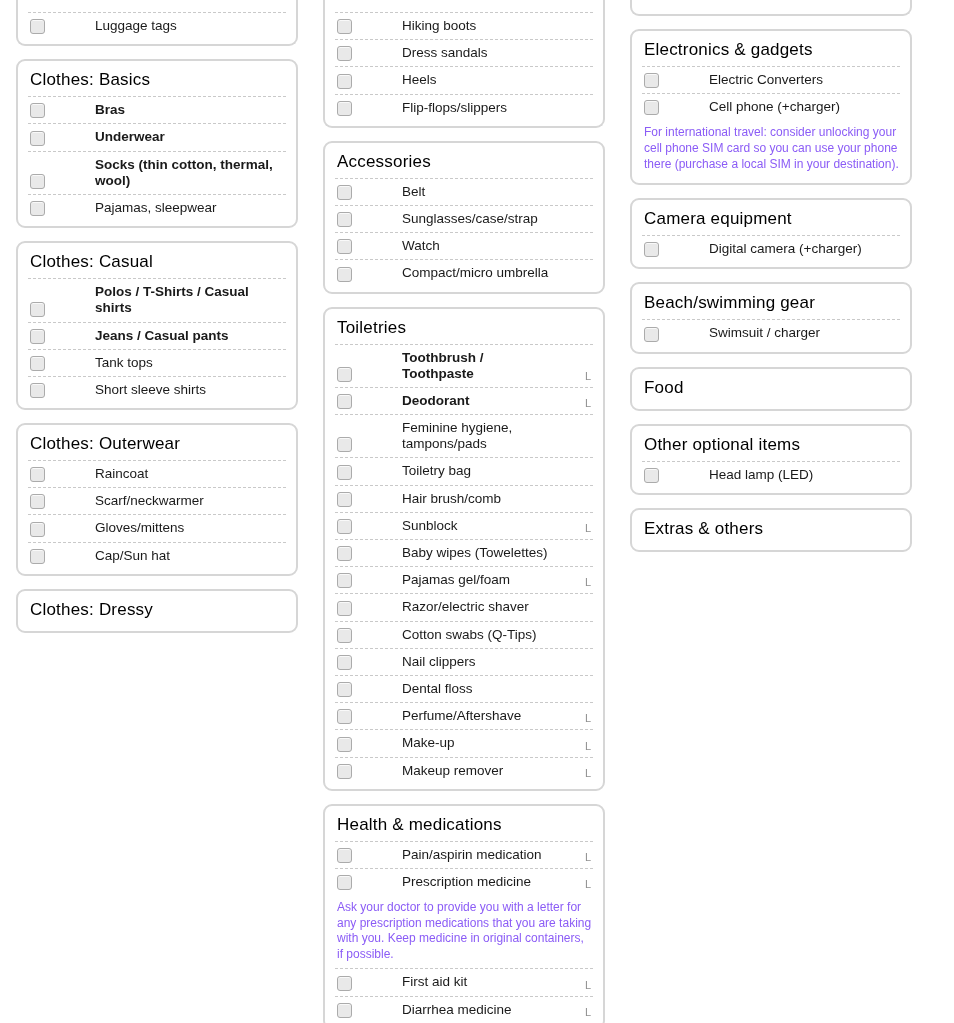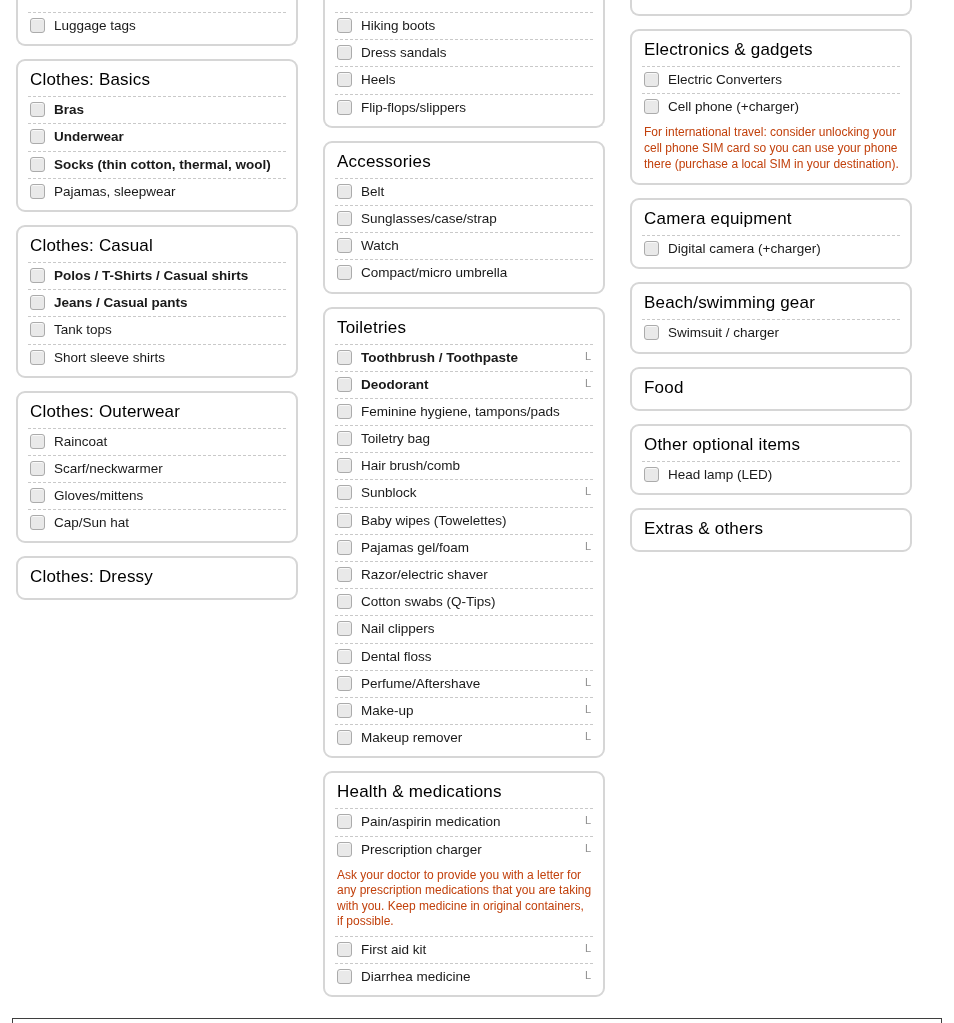--- a/index.html
+++ b/index.html
@@ -35,23 +35,24 @@
   .hdr {
     font-size: 17px;
     font-weight: normal;
     color: #000;
     margin: 7px 0 6px 2px;
     letter-spacing: 0.2px;
   }
 
   .row {
     display: flex;
-    align-items: flex-start;
+    align-items: flex-end;
     border-top: 1px dashed #c9c9c9;
     padding: 5px 0 5px 2px;
+    gap: 41px;
   }
   .cb {
     width: 13px; height: 13px;
     background: #e9e9e9;
     border: 1px solid #ababab;
     border-radius: 3px;
     margin-right: 9px;
     flex: 0 0 auto;
     box-shadow: inset 0 1px 0 rgba(255,255,255,.7);
   }
@@ -60,21 +61,21 @@
   .mk {
     margin-left: auto;
     font-size: 11px;
     color: #8f8f8f;
     padding-right: 2px;
     flex: 0 0 auto;
   }
 
   .note {
     font-size: 12px;
-    color: #c2410c;
+    color: #8b5cf6;
     line-height: 1.3;
     padding: 5px 0 6px 2px;
   }
 
   .legend {
     width: 930px;
     margin: 8px 0 4px 12px;
     border-collapse: collapse;
     table-layout: fixed;
   }
@@ -272,21 +273,21 @@
         </div>
         <div class="box">
           <div class="hdr">Health &amp; medications</div>
           <div class="row">
             <span class="cb"></span>
             <span class="lbl">Pain/aspirin medication</span>
             <span class="mk">L</span>
           </div>
           <div class="row">
             <span class="cb"></span>
-            <span class="lbl">Prescription charger</span>
+            <span class="lbl">Prescription medicine</span>
             <span class="mk">L</span>
           </div>
           <div class="note">Ask your doctor to provide you with a letter for any prescription medications that you are taking with you. Keep medicine in original containers, if possible.</div>
           <div class="row">
             <span class="cb"></span>
             <span class="lbl">First aid kit</span>
             <span class="mk">L</span>
           </div>
           <div class="row">
             <span class="cb"></span>

